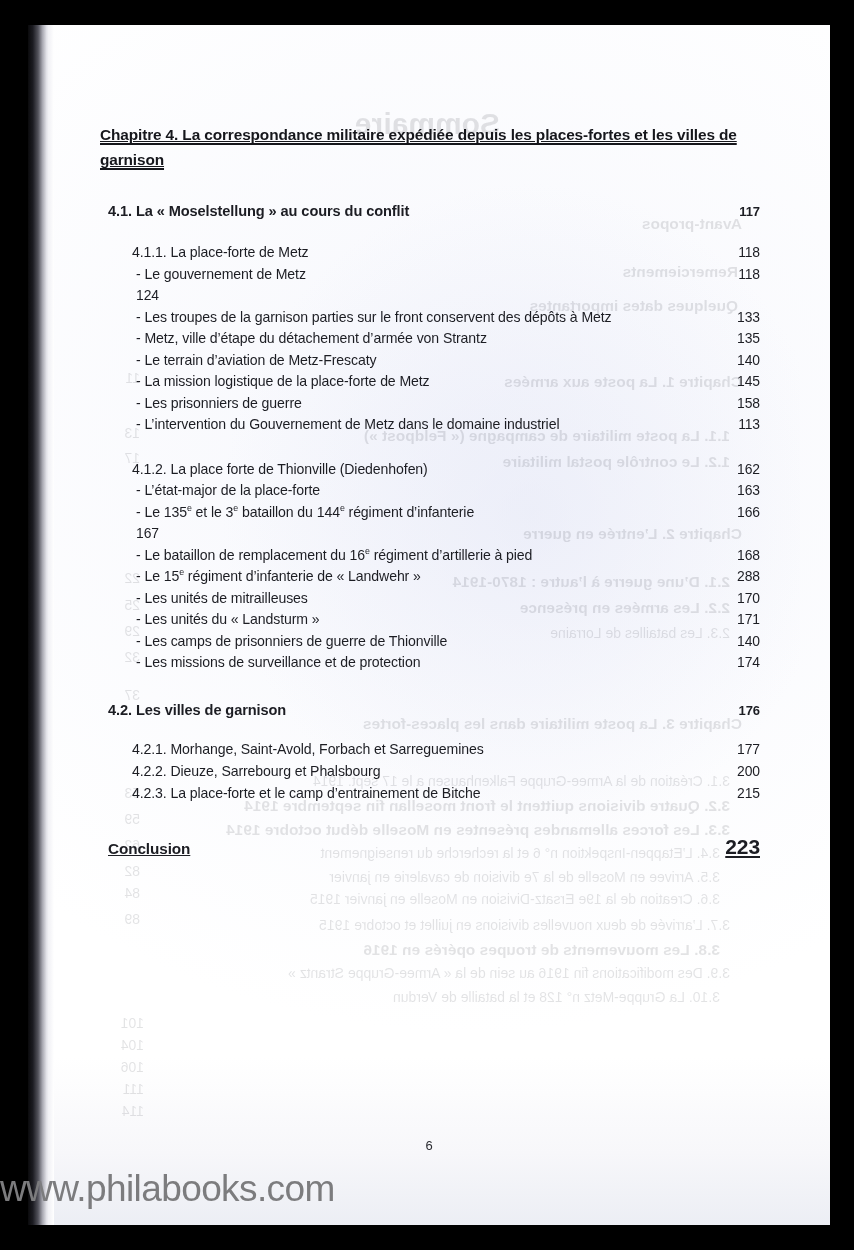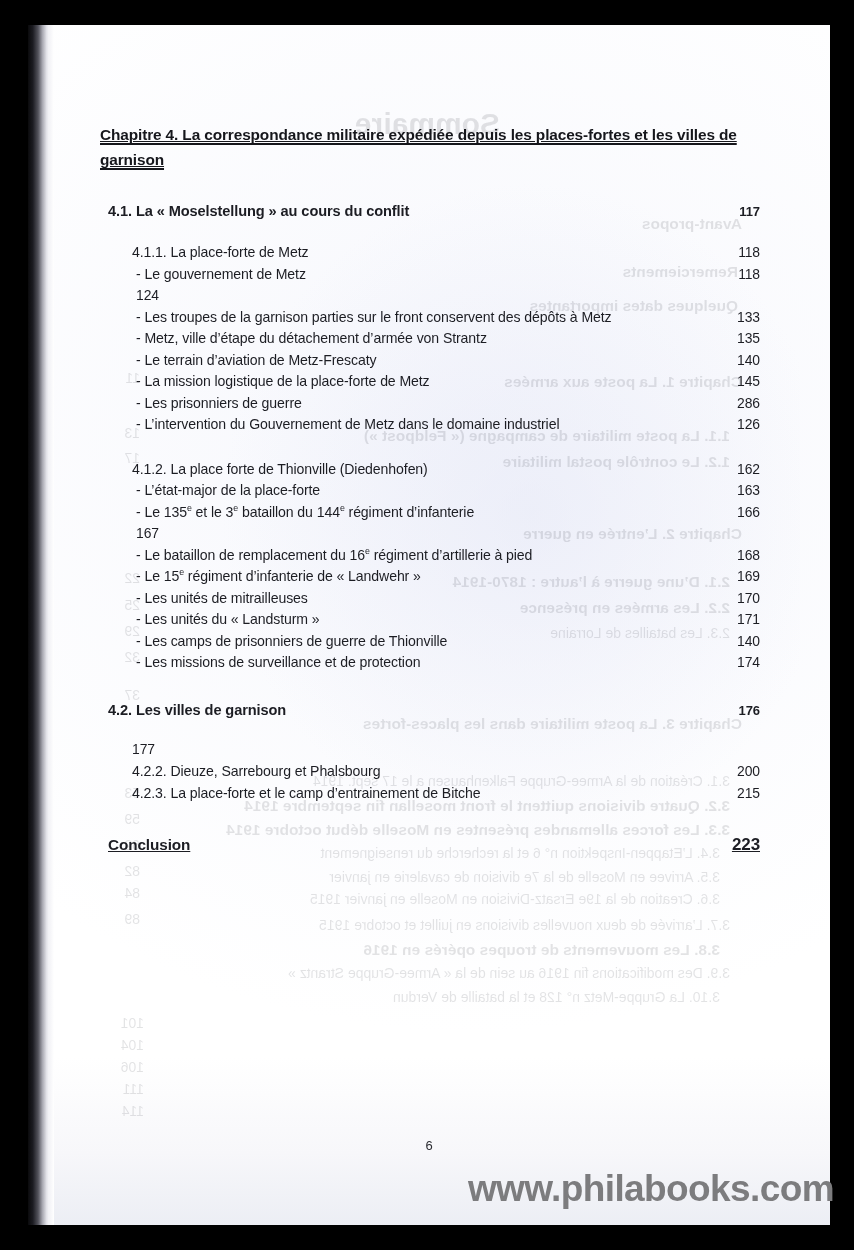--- a/index.html
+++ b/index.html
@@ -152,21 +152,21 @@
   .lvl-item .toc-page { font-weight: normal; font-size: 13.9px; }
 
   
   .lvl-back {
     font-size: 15.3px;
     font-weight: bold;
     padding-left: 8px;
     letter-spacing: -0.1px;
     text-decoration: underline;
   }
-  .lvl-back .toc-page { font-weight: bold; font-size: 17px; }
+  .lvl-back .toc-page { font-weight: bold; font-size: 21px; }
 
   .toc-group { margin: 0; }
 
   .rowgap-1 { height: 23.0px; }
   .rowgap-2 { height: 23.2px; }
 
   sup.ord {
     font-size: 0.63em;
     vertical-align: super;
     line-height: 0;
@@ -182,23 +182,23 @@
     font-size: 13px;
     color: #2a2b31;
   }
 
   
   #watermark {
     position: absolute;
     left: 0;
     top: 1168px;
     width: 834px;
-    text-align: right;
+    text-align: left;
     font-size: 37px;
-    font-weight: bold;
+    font-weight: normal;
     color: #7c7c7e;
     letter-spacing: -0.6px;
     font-family: "Liberation Sans", sans-serif;
   }
 </style>
 </head>
 <body>
 
 <div id="scan-bg"></div>
 
@@ -300,26 +300,26 @@
             <span class="toc-page">140</span>
           </div>
           <div class="rowgap-1" style="height: 5.5px;"></div>
           <div class="toc-row lvl-item">
             <span class="toc-label">- La mission logistique de la place-forte de Metz</span>
             <span class="toc-page">145</span>
           </div>
           <div class="rowgap-1" style="height: 5.5px;"></div>
           <div class="toc-row lvl-item">
             <span class="toc-label">- Les prisonniers de guerre</span>
-            <span class="toc-page">286</span>
+            <span class="toc-page">158</span>
           </div>
           <div class="rowgap-1" style="height: 5.5px;"></div>
           <div class="toc-row lvl-item">
             <span class="toc-label">- L’intervention du Gouvernement de Metz dans le domaine industriel</span>
-            <span class="toc-page">126</span>
+            <span class="toc-page">113</span>
           </div>
           <div class="rowgap-1" style="height: 5.5px;"></div>
         </div>
         <div style="height: 23px;"></div>
         <div class="toc-group">
           <div class="toc-row lvl-sub">
             <span class="toc-label">4.1.2. La place forte de Thionville (Diedenhofen)</span>
             <span class="toc-page">162</span>
           </div>
           <div class="rowgap-1" style="height: 5.5px;"></div>
@@ -337,21 +337,21 @@
             <span class="toc-page">167</span>
           </div>
           <div class="rowgap-1" style="height: 5.5px;"></div>
           <div class="toc-row lvl-item">
             <span class="toc-label">- Le bataillon de remplacement du 16<sup class="ord">e</sup> régiment d’artillerie à pied</span>
             <span class="toc-page">168</span>
           </div>
           <div class="rowgap-1" style="height: 5.5px;"></div>
           <div class="toc-row lvl-item">
             <span class="toc-label">- Le 15<sup class="ord">e</sup> régiment d’infanterie de « Landwehr »</span>
-            <span class="toc-page">169</span>
+            <span class="toc-page">288</span>
           </div>
           <div class="rowgap-1" style="height: 5.5px;"></div>
           <div class="toc-row lvl-item">
             <span class="toc-label">- Les unités de mitrailleuses</span>
             <span class="toc-page">170</span>
           </div>
           <div class="rowgap-1" style="height: 5.5px;"></div>
           <div class="toc-row lvl-item">
             <span class="toc-label">- Les unités du « Landsturm »</span>
             <span class="toc-page">171</span>
@@ -372,20 +372,21 @@
         <div class="toc-group">
           <div class="toc-row lvl-section">
             <span class="toc-label">4.2. Les villes de garnison</span>
             <span class="toc-page">176</span>
           </div>
           <div class="rowgap-1" style="height: 5.5px;"></div>
         </div>
         <div style="height: 18px;"></div>
         <div class="toc-group">
           <div class="toc-row lvl-sub">
+            <span class="toc-label">4.2.1. Morhange, Saint-Avold, Forbach et Sarreguemines</span>
             <span class="toc-page">177</span>
           </div>
           <div class="rowgap-1" style="height: 6px;"></div>
           <div class="toc-row lvl-sub">
             <span class="toc-label">4.2.2. Dieuze, Sarrebourg et Phalsbourg</span>
             <span class="toc-page">200</span>
           </div>
           <div class="rowgap-1" style="height: 6px;"></div>
           <div class="toc-row lvl-sub">
             <span class="toc-label">4.2.3. La place-forte et le camp d’entrainement de Bitche</span>

